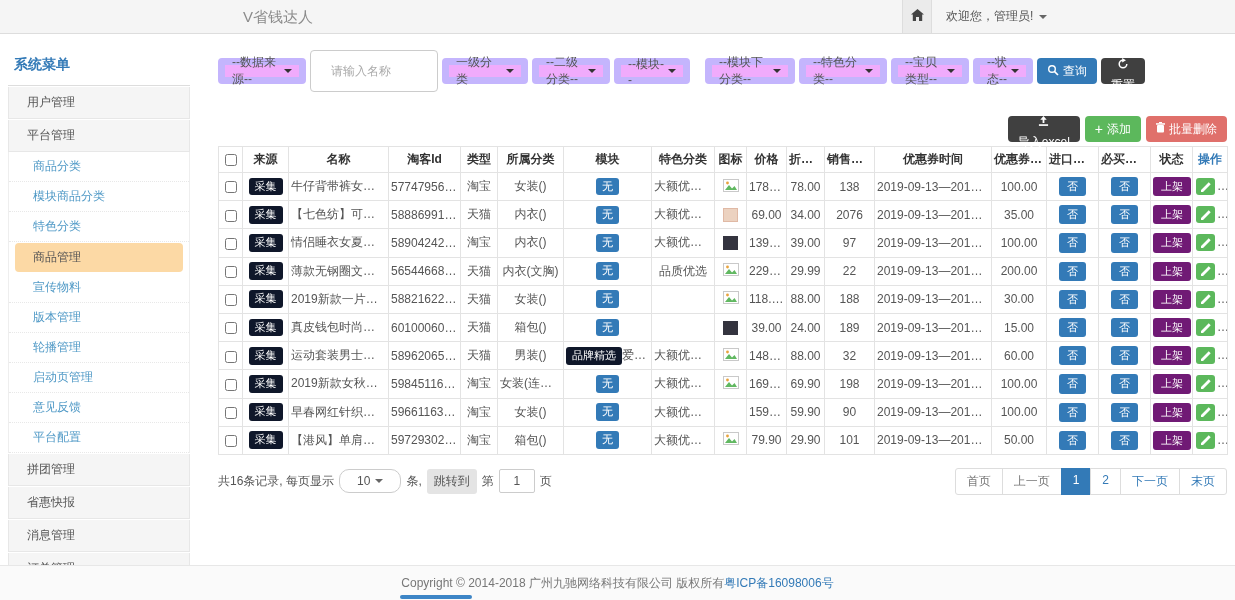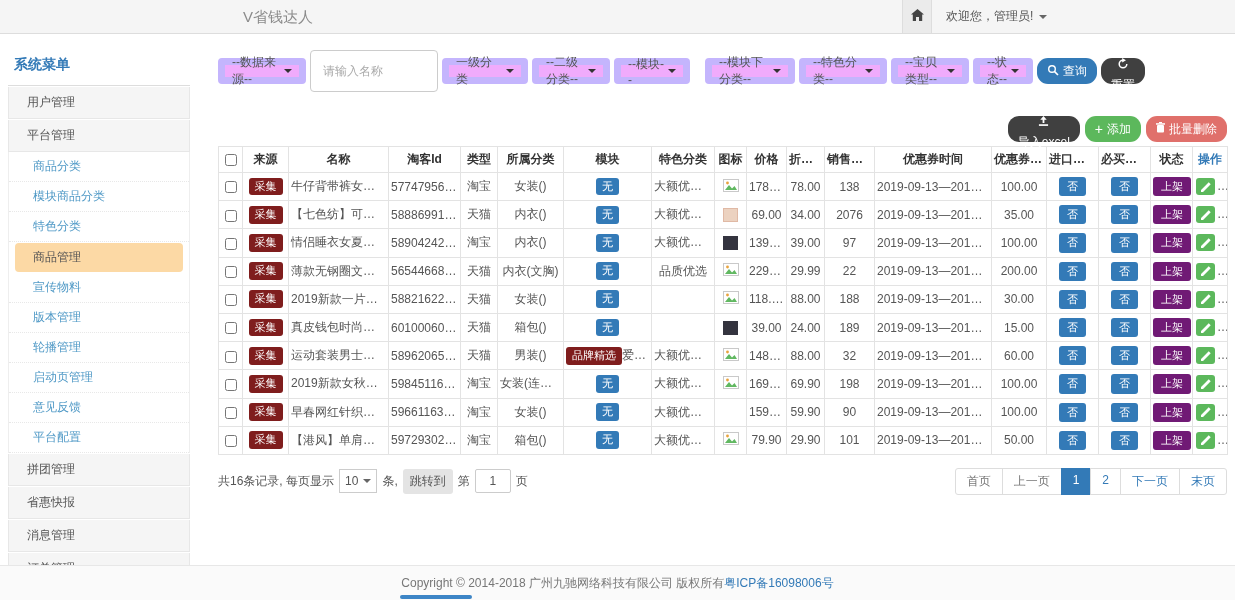--- a/index.html
+++ b/index.html
@@ -25,50 +25,50 @@
   .side-sub-item.active { background:#fcd9a5; border-radius:4px; margin:1px 6px; padding-left:18px; color:#555; border-bottom:none; }
   
   .content { position:absolute; left:218px; top:40px; width:1009px; z-index:2; }
   .breadcrumb { display:inline-block; background:#f5f5f5; border-radius:4px; padding:5px 14px 6px; color:#777; margin-top:6px; }
   .breadcrumb .sep { color:#ccc; margin:0 6px; }
   .breadcrumb .home-link { color:#337ab7; cursor:pointer; }
   .breadcrumb svg { vertical-align:-2px; margin-right:3px; }
   .filter-row { display:flex; gap:4px; margin-top:10px; align-items:center; }
   .fselect { height:26px; border:7px solid #c4b5fd; border-radius:4px; background:#f0abfc; display:flex; align-items:center; justify-content:space-between; padding:0 7px; color:#555; cursor:pointer; flex:none; }
   .fselect .caret-down { border-top-color:#333; margin-left:4px; }
-  .name-input { height:42px; border:1px solid #ccc; border-radius:4px; padding:0 12px; width:128px; color:#555; font-size:12px; font-family:inherit; flex:none; }
+  .name-input { height:42px; border:1px solid #ccc; border-radius:4px; padding:0 20px; width:128px; color:#555; font-size:12px; font-family:inherit; flex:none; }
   .name-input::placeholder { color:#aaa; }
-  .btn { height:26px; border:none; border-radius:11px; color:#fff; display:inline-flex; align-items:center; gap:4px; padding:0 10px; font-size:12px; cursor:pointer; font-family:inherit; flex:none; }
+  .btn { height:26px; border:none; border-radius:4px; color:#fff; display:inline-flex; align-items:center; gap:4px; padding:0 10px; font-size:12px; cursor:pointer; font-family:inherit; flex:none; }
   .btn-primary { background:#337ab7; }
   .btn-info { background:#404040;flex-direction:column; }
   .btn-success { background:#5cb85c; }
   .btn-danger { background:#e0706b; }
   .toolbar { display:flex; justify-content:flex-end; gap:5px; margin-top:24px; }
   
   table.grid { border-collapse:collapse; width:1009px; margin-top:4px; table-layout:fixed; }
   .grid th, .grid td { border:1px solid #e3e3e3; text-align:center; padding:4px 2px; font-size:12px; color:#555; overflow:hidden; white-space:nowrap; text-overflow:ellipsis; height:26px; }
   .grid th { font-weight:bold; color:#333; }
   .grid th.op-col { color:#337ab7; }
   .badge { display:inline-block; padding:2px 6px; border-radius:3px; color:#fff; font-size:11px; line-height:1.25; }
-  .badge-warning { background:#7f1d1d; }
+  .badge-warning { background:#0f172a; }
   .badge-primary { background:#337ab7; }
   .mini-btn { display:inline-block; padding:3px 8px; border-radius:3px; color:#fff; font-size:11px; line-height:1.2; cursor:pointer; }
   .mini-primary { background:#337ab7; }
   .mini-success { background:#701a75; }
   .op-btn { display:inline-flex; width:19px; height:17px; align-items:center; justify-content:center; border-radius:3px; cursor:pointer; margin:0 1px; vertical-align:middle; }
   .op-edit { background:#5cb85c; }
   .op-del { background:#d9534f; }
   .thumb { display:inline-block; width:15px; height:14px; vertical-align:middle; }
   .thumb-pink { background:#ecd2c0; border:1px solid #e0b9a5; }
   .thumb-dark { background:#34343f; }
   input[type=checkbox] { width:12px; height:12px; margin:0; vertical-align:middle; cursor:pointer; }
   
   .pagi-row { display:flex; justify-content:space-between; align-items:center; margin-top:13px; }
   .pagi-left { display:flex; align-items:center; gap:5px; color:#555; }
-  .per-page { border:1px solid #ccc; border-radius:0; height:24px; display:inline-flex; align-items:center; padding:0 5px; background:#fff; cursor:pointer; }
+  .per-page { border:1px solid #ccc; border-radius:10px; height:24px; display:inline-flex; align-items:center; padding:0 17px; background:#fff; cursor:pointer; }
   .per-page .caret-down { margin-left:5px; }
   .jump-btn { background:#e4e4e4; padding:4px 7px; border-radius:3px; color:#555; cursor:pointer; }
   .page-input { width:36px; height:24px; border:1px solid #ccc; border-radius:2px; text-align:center; font-size:12px; font-family:inherit; color:#555; }
   .pager { display:flex; }
   .pager-item { border:1px solid #ddd; padding:4px 11px; color:#337ab7; background:#fff; cursor:pointer; margin-left:-1px; }
   .pager-item.first { border-radius:3px 0 0 3px; margin-left:0; }
   .pager-item.last { border-radius:0 3px 3px 0; }
   .pager-item.disabled { color:#777; }
   .pager-item.active { background:#337ab7; border-color:#337ab7; color:#fff; }
   

